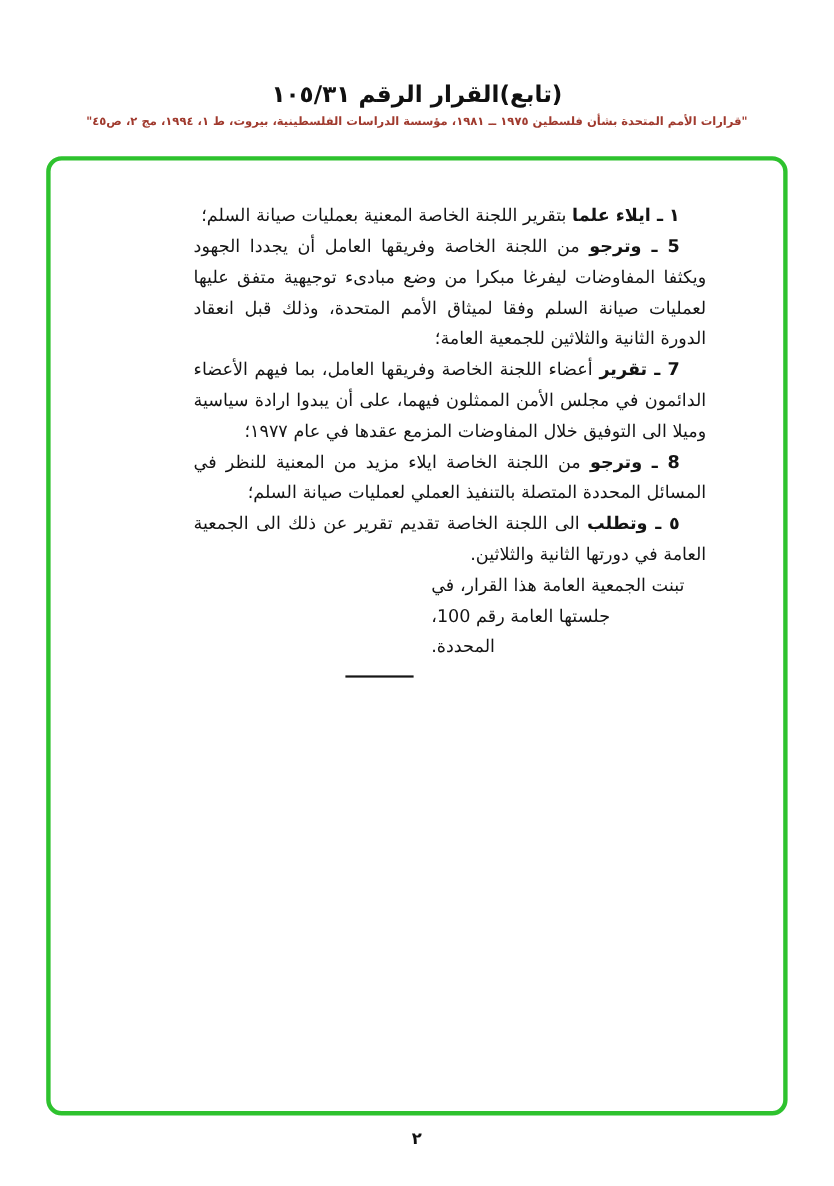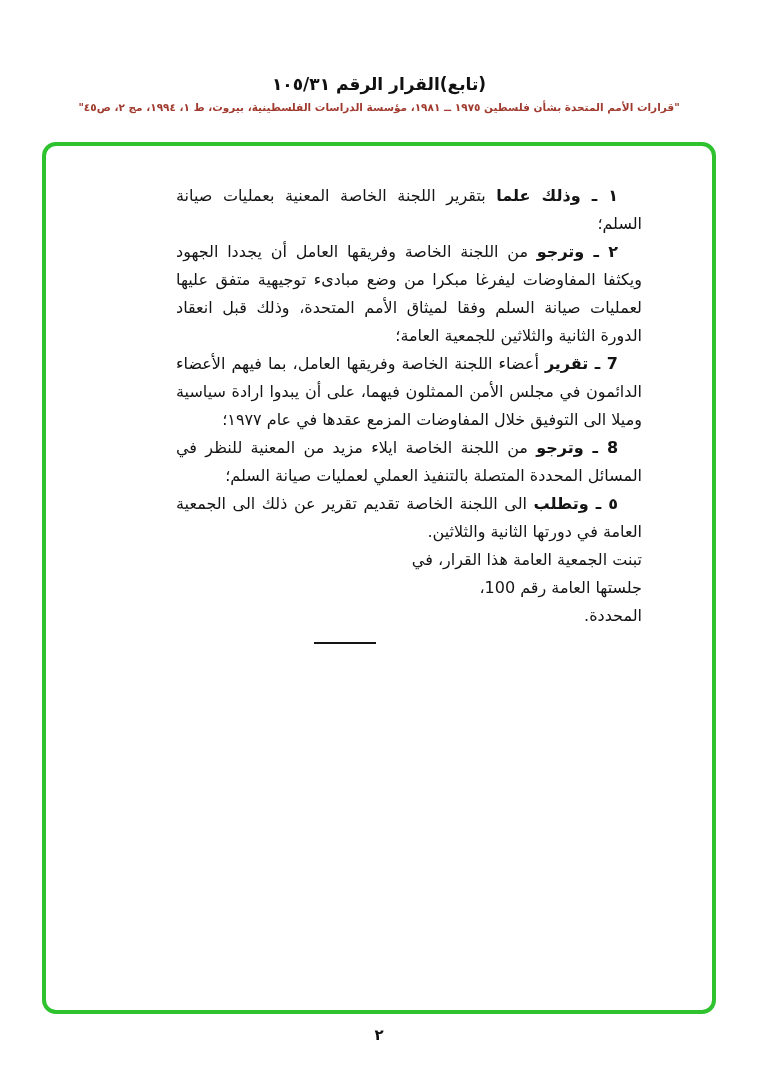--- a/index.html
+++ b/index.html
@@ -8,21 +8,21 @@
     width: 758px; height: 1078px;
     font-family: "DejaVu Sans", sans-serif;
     color: #141414;
     position: relative;
     overflow: hidden;
   }
   .sheet { position: relative; width: 758px; height: 1078px; background: #ffffff; }
 
   .doc-header { position: absolute; top: 74px; left: 0; width: 100%; text-align: center; }
   .doc-title {
-    font-size: 17px; font-weight: bold; direction: rtl;
+    font-size: 21px; font-weight: bold; direction: rtl;
     letter-spacing: 0.3px; color: #101010;
   }
   .doc-source {
     margin-top: 7px; font-size: 10.5px; font-weight: bold;
     direction: rtl; color: var(--citation-red, #a03a2e);
   }
 
   .green-box {
     position: absolute; left: 42px; top: 142px;
     width: 674px; height: 872px;
@@ -31,21 +31,21 @@
   }
   .content {
     position: absolute; top: 36px; right: 70px; left: 130px;
     direction: rtl; text-align: justify;
     font-size: 16px; line-height: 28px; color: #141414;
   }
   .para { margin: 0; text-indent: 24px; }
   .para-num, .para-lead { font-weight: bold; }
 
   .closing { width: 250px; margin-top: 0; }
-  .closing-line { text-align: right; white-space: nowrap; }
+  .closing-line { text-align: left; white-space: nowrap; }
 
   .divider {
     width: 62px; height: 2px; background: #151515;
     margin-top: 12px; margin-right: 266px;
   }
 
   .page-number {
     position: absolute; bottom: 34px; left: 0; width: 100%;
     text-align: center; font-size: 15px; font-weight: bold; color: #101010;
   }
@@ -56,22 +56,22 @@
 <div class="sheet">
 
   <div class="doc-header">
     <div class="doc-title" dir="rtl">(تابع)القرار الرقم ١٠٥/٣١</div>
     <div class="doc-source" dir="rtl">"قرارات الأمم المتحدة بشأن فلسطين ١٩٧٥ ــ ١٩٨١، مؤسسة الدراسات الفلسطينية، بيروت، ط ١، ١٩٩٤، مج ٢، ص٤٥"</div>
   </div>
 
   <div class="green-box">
     <div class="content">
       <div id="paragraph-list">
-          <p class="para"><span class="para-num">١ ـ </span><strong class="para-lead">وذلك علما</strong><span class="para-text"> بتقرير اللجنة الخاصة المعنية بعمليات صيانة السلم؛</span></p>
-          <p class="para"><span class="para-num">٢ ـ </span><strong class="para-lead">وترجو</strong><span class="para-text"> من اللجنة الخاصة وفريقها العامل أن يجددا الجهود ويكثفا المفاوضات ليفرغا مبكرا من وضع مبادىء توجيهية متفق عليها لعمليات صيانة السلم وفقا لميثاق الأمم المتحدة، وذلك قبل انعقاد الدورة الثانية والثلاثين للجمعية العامة؛</span></p>
+          <p class="para"><span class="para-num">١ ـ </span><strong class="para-lead">ايلاء علما</strong><span class="para-text"> بتقرير اللجنة الخاصة المعنية بعمليات صيانة السلم؛</span></p>
+          <p class="para"><span class="para-num">5 ـ </span><strong class="para-lead">وترجو</strong><span class="para-text"> من اللجنة الخاصة وفريقها العامل أن يجددا الجهود ويكثفا المفاوضات ليفرغا مبكرا من وضع مبادىء توجيهية متفق عليها لعمليات صيانة السلم وفقا لميثاق الأمم المتحدة، وذلك قبل انعقاد الدورة الثانية والثلاثين للجمعية العامة؛</span></p>
           <p class="para"><span class="para-num">7 ـ </span><strong class="para-lead">تقرير</strong><span class="para-text"> أعضاء اللجنة الخاصة وفريقها العامل، بما فيهم الأعضاء الدائمون في مجلس الأمن الممثلون فيهما، على أن يبدوا ارادة سياسية وميلا الى التوفيق خلال المفاوضات المزمع عقدها في عام ١٩٧٧؛</span></p>
           <p class="para"><span class="para-num">8 ـ </span><strong class="para-lead">وترجو</strong><span class="para-text"> من اللجنة الخاصة ايلاء مزيد من المعنية للنظر في المسائل المحددة المتصلة بالتنفيذ العملي لعمليات صيانة السلم؛</span></p>
           <p class="para"><span class="para-num">٥ ـ </span><strong class="para-lead">وتطلب</strong><span class="para-text"> الى اللجنة الخاصة تقديم تقرير عن ذلك الى الجمعية العامة في دورتها الثانية والثلاثين.</span></p>
         </div>
       <div id="adoption-note" class="closing">
           <div class="closing-line">تبنت الجمعية العامة هذا القرار، في</div>
           <div class="closing-line">جلستها العامة رقم 100،</div>
           <div class="closing-line">المحددة.</div>
         </div>
       <div class="divider"></div>

